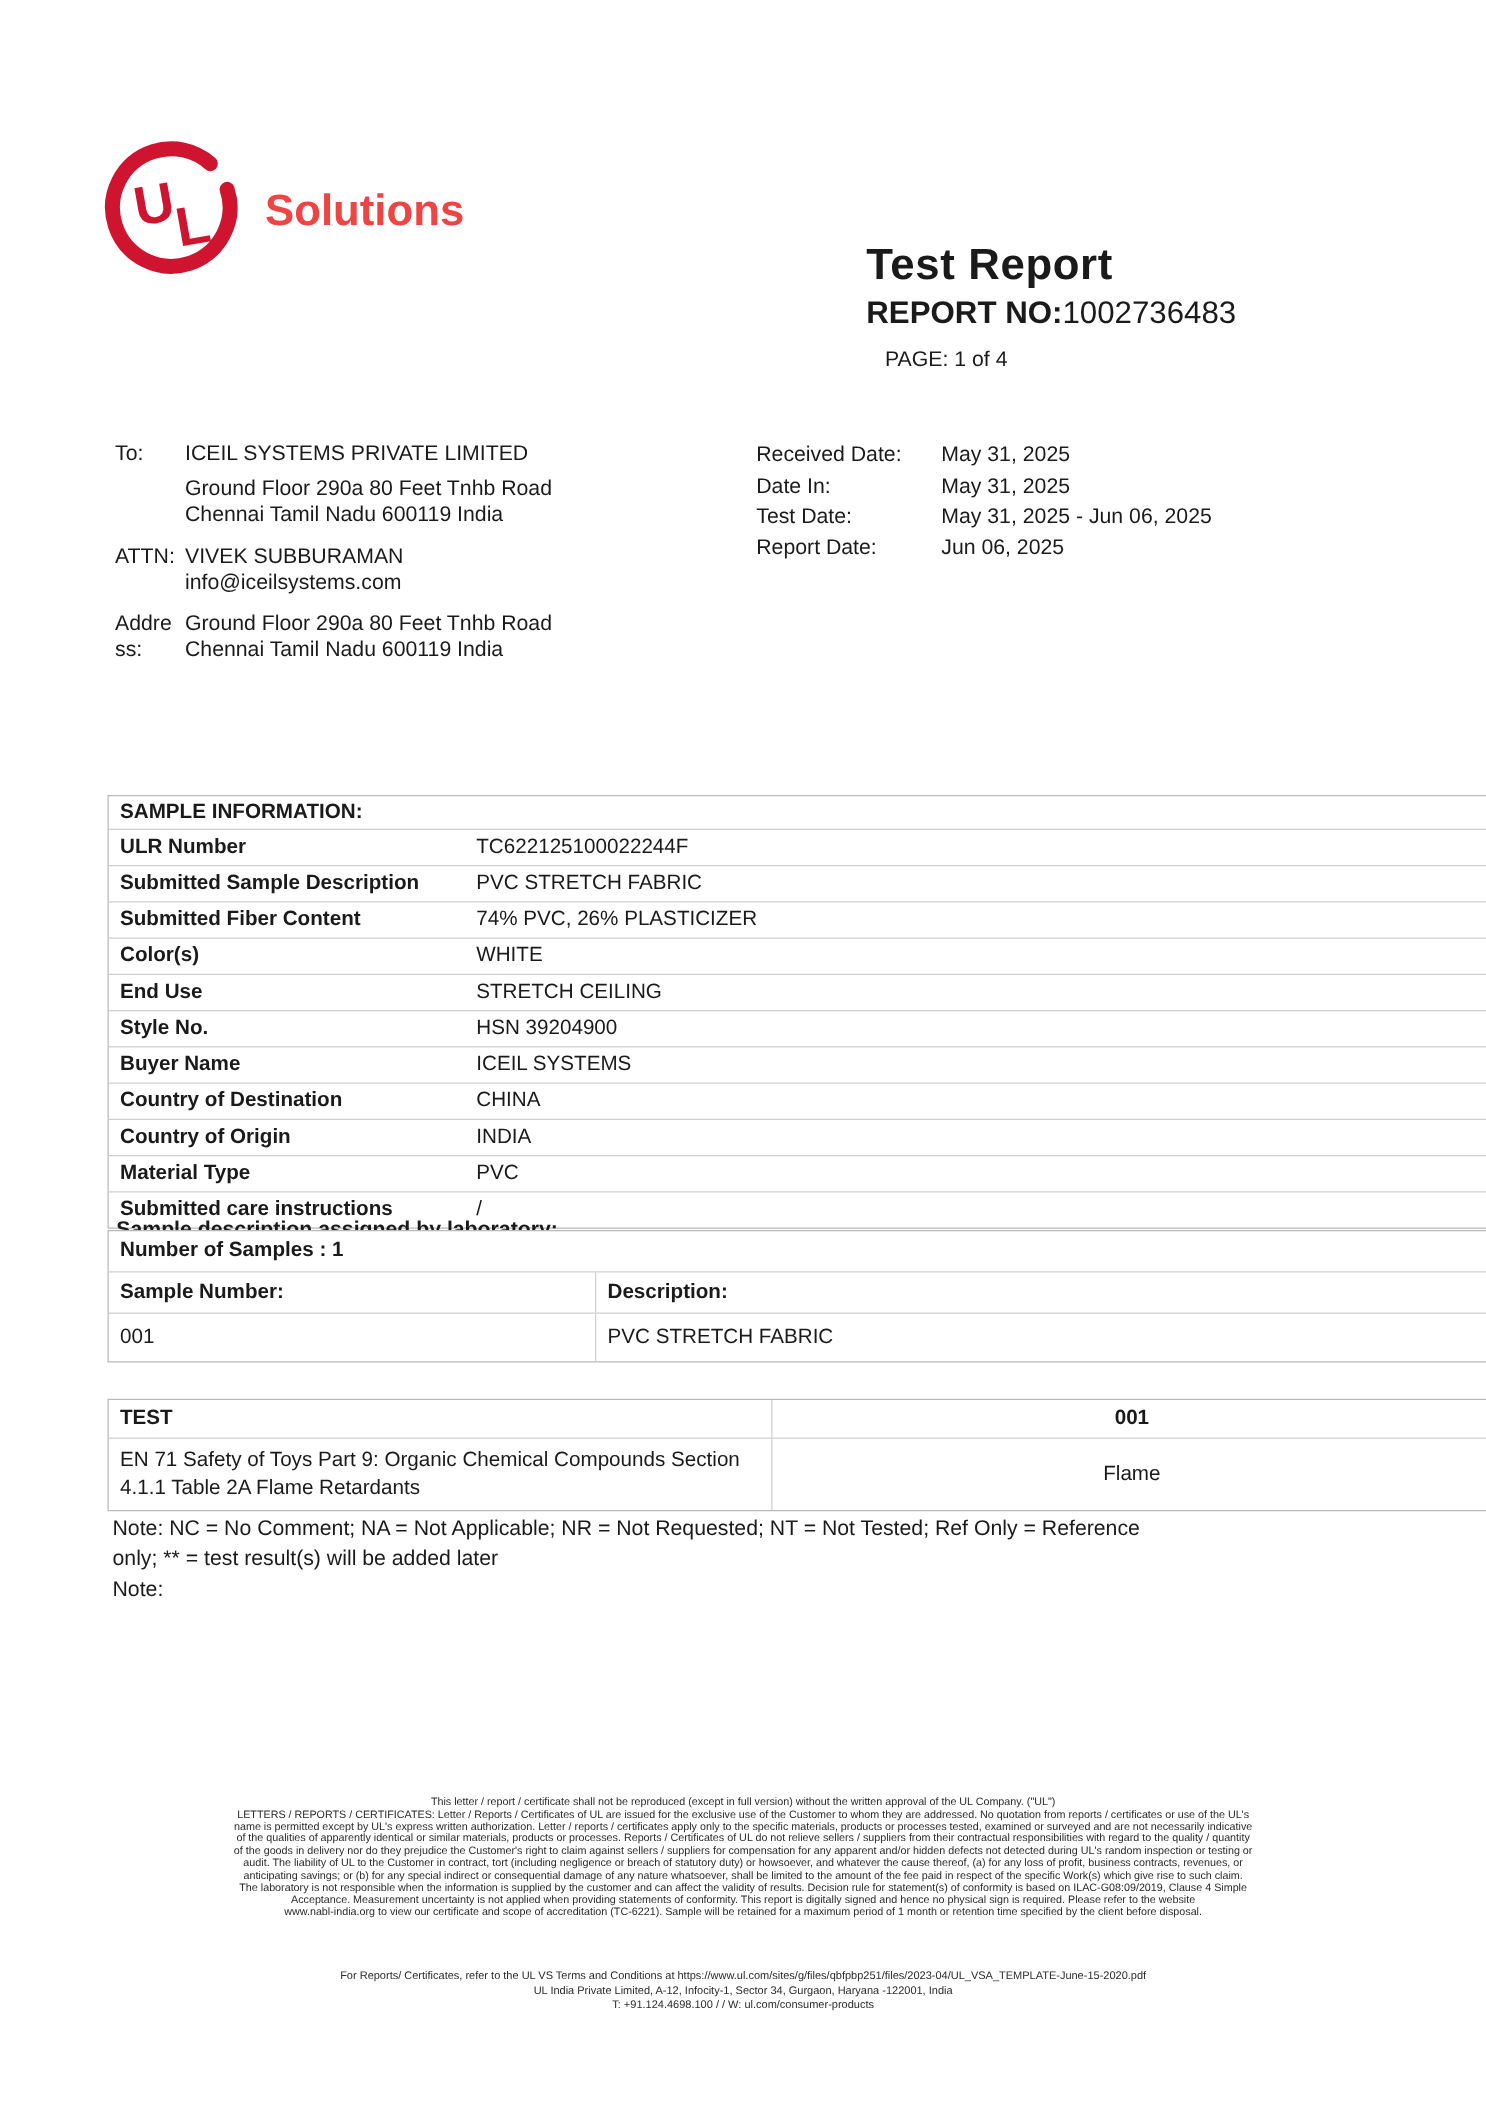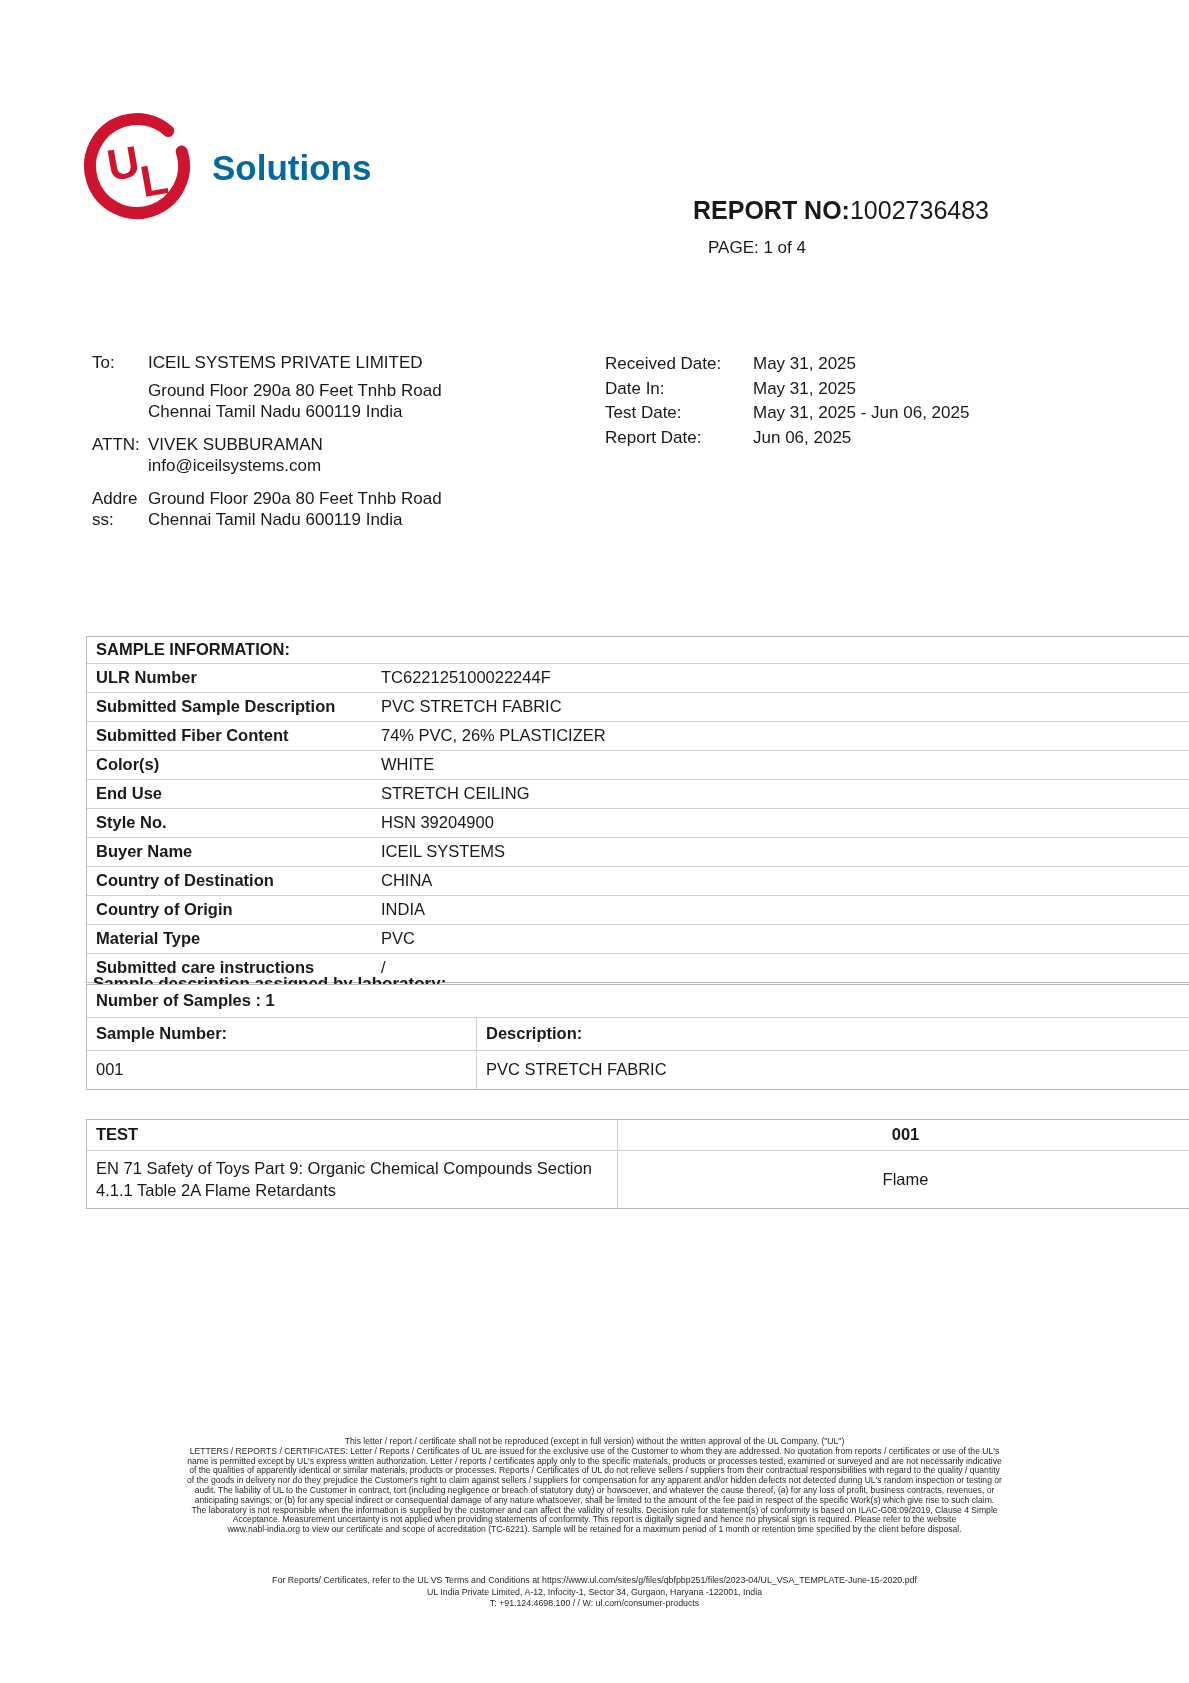--- a/index.html
+++ b/index.html
@@ -2,21 +2,21 @@
 <html><head>
 <meta charset="utf-8">
 <style>
   * { margin:0; padding:0; box-sizing:border-box; }
   html,body { background:#ffffff; }
   body { font-family:"Liberation Sans", sans-serif; color:#1a1a1a; }
   .sheet { position:relative; width:1189px; height:1683px; background:#fff; overflow:hidden; }
 
   
   .logo { position:absolute; left:82px; top:110px; display:flex; align-items:center; }
-  .logo-word { font-size:35px; font-weight:bold; color:#0369a1; margin-left:20px; letter-spacing:0px; }
+  .logo-word { font-size:35px; font-weight:bold; color:#ef4444; margin-left:20px; letter-spacing:0px; }
 
   
   .hdr { position:absolute; left:693px; top:192px; }
   .hdr-title { font-size:35px; font-weight:bold; letter-spacing:0.5px; }
   .hdr-report { font-size:25px; margin-top:4px; }
   .hdr-report b { font-weight:bold; }
   .hdr-page { font-size:17px; margin-top:13px; margin-left:15px; }
 
   
   .recipient { position:absolute; left:92px; top:352px; font-size:17px; line-height:21px; }
@@ -78,20 +78,21 @@
         <g transform="rotate(-10 55 56)" fill="#cf1430" font-family="Liberation Sans, sans-serif" font-weight="bold">
           <text x="26" y="66" font-size="44">U</text>
           <text x="56" y="88" font-size="44">L</text>
         </g>
       </svg>
     </span>
     <span class="logo-word">Solutions</span>
   </div>
 
   <div class="hdr">
+    <div class="hdr-title">Test Report</div>
     <div class="hdr-report"><b>REPORT NO:</b><span>1002736483</span></div>
     <div class="hdr-page">PAGE: 1 of 4</div>
   </div>
 
   <div class="recipient">
     <div class="r-row">
       <span>To:</span>
       <span>ICEIL SYSTEMS PRIVATE LIMITED</span>
     </div>
     <div class="r-gap-sm"></div>
@@ -225,20 +226,24 @@
     <div class="t-hdr">
       <div>TEST</div>
       <div>001</div>
     </div>
     <div class="t-row">
       <div>EN 71 Safety of Toys Part 9: Organic Chemical Compounds Section 4.1.1 Table 2A Flame Retardants</div>
       <div>Flame</div>
     </div>
   </div>
 
+  <div class="notes">
+    <div>Note: NC = No Comment; NA = Not Applicable; NR = Not Requested; NT = Not Tested; Ref Only = Reference only; ** = test result(s) will be added later</div>
+    <div class="n2">Note:</div>
+  </div>
 
   <div class="fineprint">
 
       <div>This letter / report / certificate shall not be reproduced (except in full version) without the written approval of the UL Company. ("UL")</div>
 
       <div>LETTERS / REPORTS / CERTIFICATES: Letter / Reports / Certificates of UL are issued for the exclusive use of the Customer to whom they are addressed. No quotation from reports / certificates or use of the UL's</div>
 
       <div>name is permitted except by UL's express written authorization. Letter / reports / certificates apply only to the specific materials, products or processes tested, examined or surveyed and are not necessarily indicative</div>
 
       <div>of the qualities of apparently identical or similar materials, products or processes. Reports / Certificates of UL do not relieve sellers / suppliers from their contractual responsibilities with regard to the quality / quantity</div>

